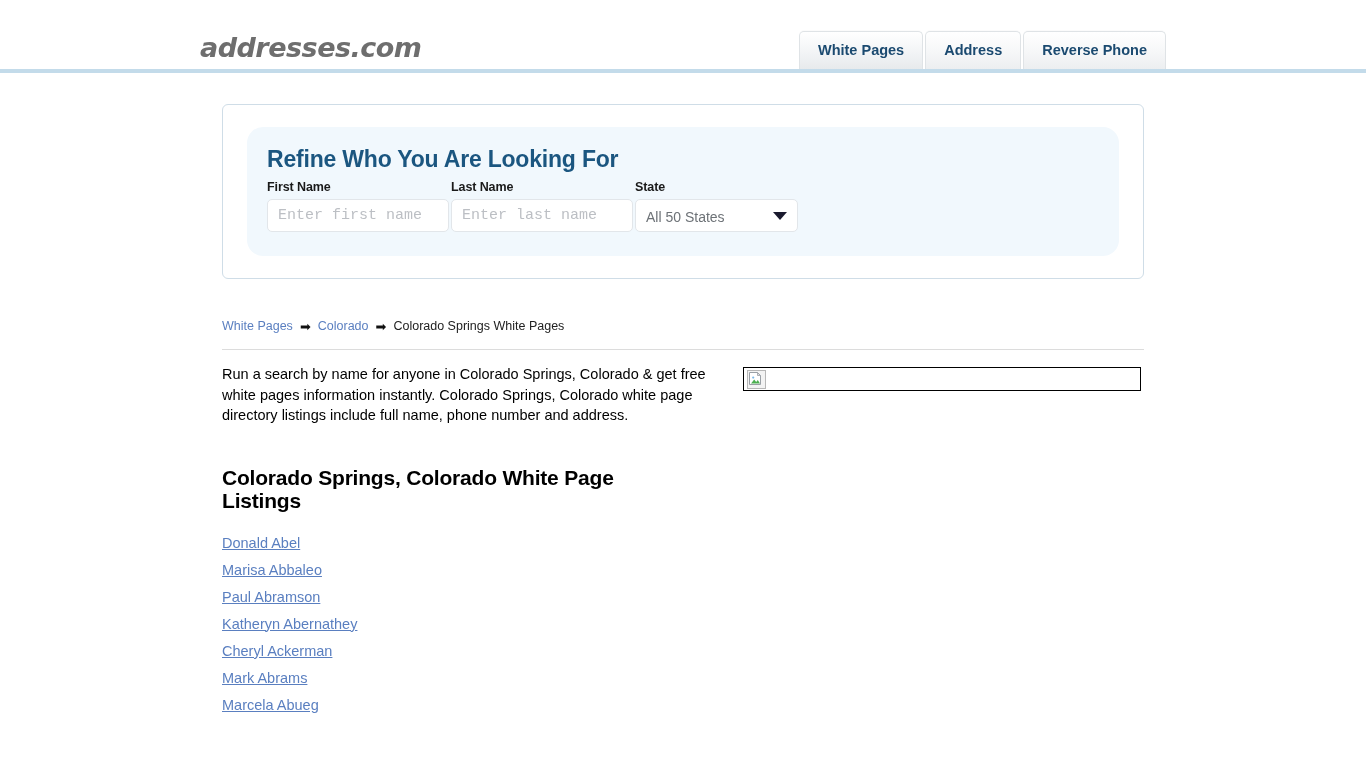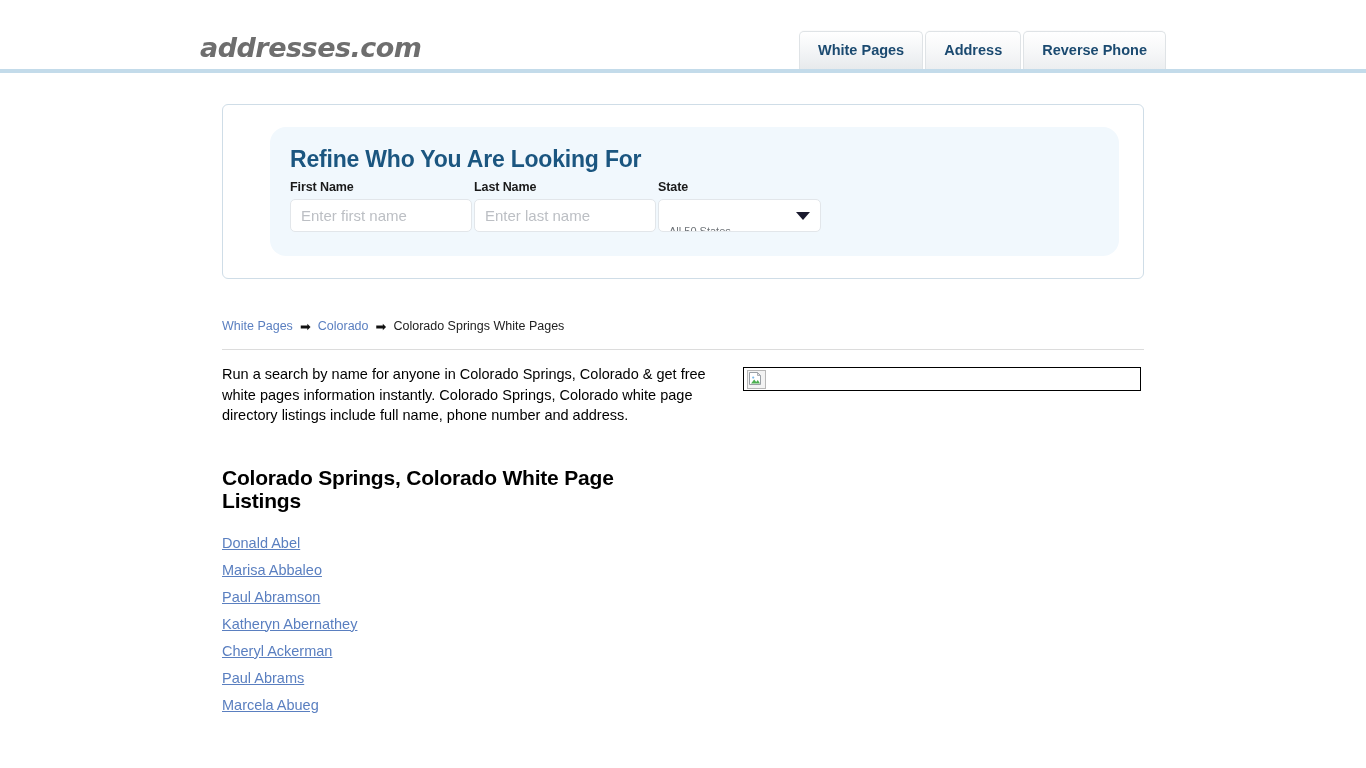--- a/index.html
+++ b/index.html
@@ -82,21 +82,20 @@
     border-radius: 6px;
     background: #ffffff;
     padding: 22px 24px;
     width: 872px;
     box-sizing: content-box;
   }
   .refine-inner {
     background: #f1f8fd;
     border-radius: 16px;
     padding: 19px 20px 24px 20px;
-    margin-left: 23px;
   }
   .refine-title {
     font-size: 23px;
     font-weight: bold;
     color: #1b5680;
     margin: 0 0 7px 0;
     letter-spacing: -0.2px;
   }
   .form-row {
     display: flex;
@@ -116,35 +115,35 @@
   }
   .text-input {
     width: 182px;
     height: 33px;
     box-sizing: border-box;
     border: 1px solid #e2e6ea;
     border-radius: 5px;
     background: #ffffff;
     padding: 0 10px;
     font-size: 15px;
-    font-family: Liberation Sans, sans-serif;
+    font-family: Liberation Mono, monospace;
     color: #333333;
     outline: none;
   }
   .text-input::placeholder { color: #bcbfc4; }
   .select-wrap { position: relative; }
   .select-input {
     width: 163px;
     height: 33px;
     box-sizing: border-box;
     border: 1px solid #e2e6ea;
     border-radius: 5px;
     background: #ffffff;
-    padding: 16px 28px 0 10px;
-    font-size: 11px;
+    padding: 2px 28px 0 10px;
+    font-size: 14px;
     font-family: "Liberation Sans", sans-serif;
     color: #6d7277;
     line-height: 31px;
     cursor: pointer;
     white-space: nowrap;
     overflow: hidden;
   }
   .select-arrow {
     position: absolute;
     right: 11px;
@@ -330,18 +329,18 @@
       </div>
     </div>
 
     <h2 class="listings-title">Colorado Springs, Colorado White Page Listings</h2>
     <ul class="listings">
       <li><a href="#">Donald Abel</a></li>
       <li><a href="#">Marisa Abbaleo</a></li>
       <li><a href="#">Paul Abramson</a></li>
       <li><a href="#">Katheryn Abernathey</a></li>
       <li><a href="#">Cheryl Ackerman</a></li>
-      <li><a href="#">Paul Abrams</a></li>
+      <li><a href="#">Mark Abrams</a></li>
       <li><a href="#">Marcela Abueg</a></li>
     </ul>
 
   </div>
 </div>
 
 </body></html>

